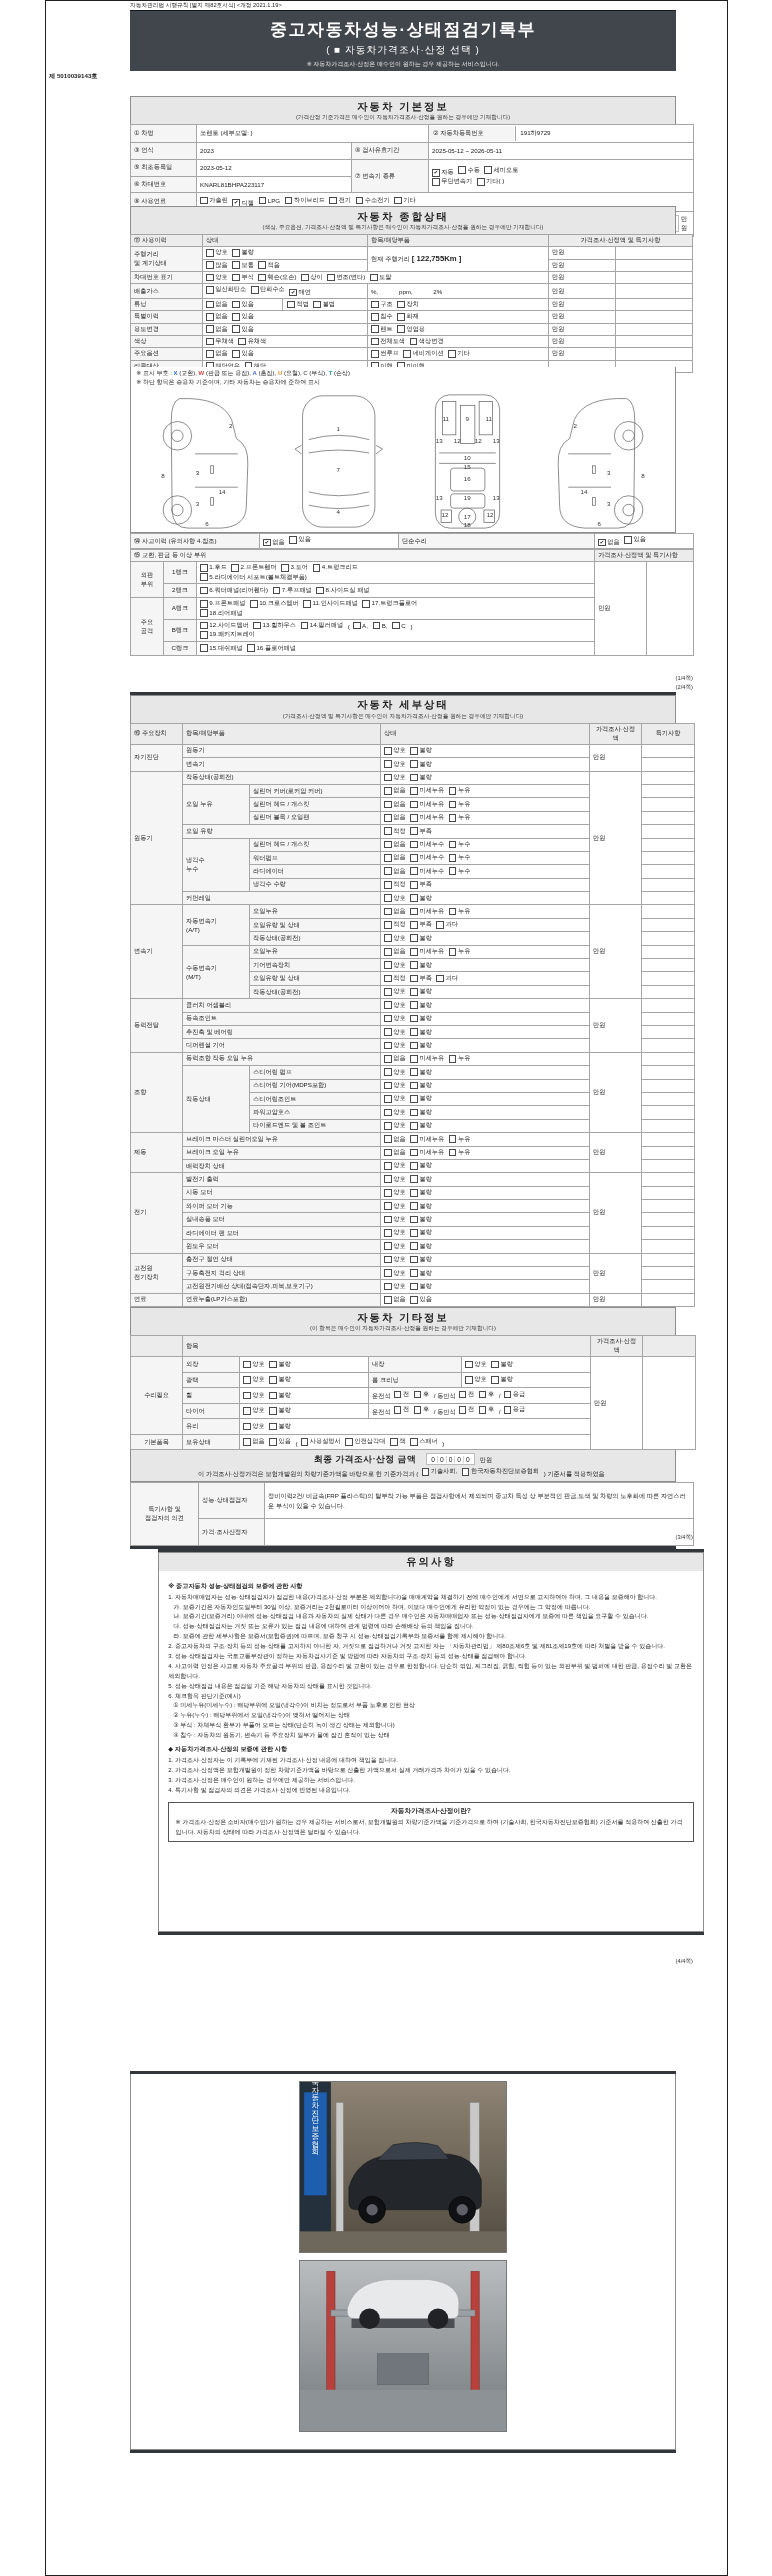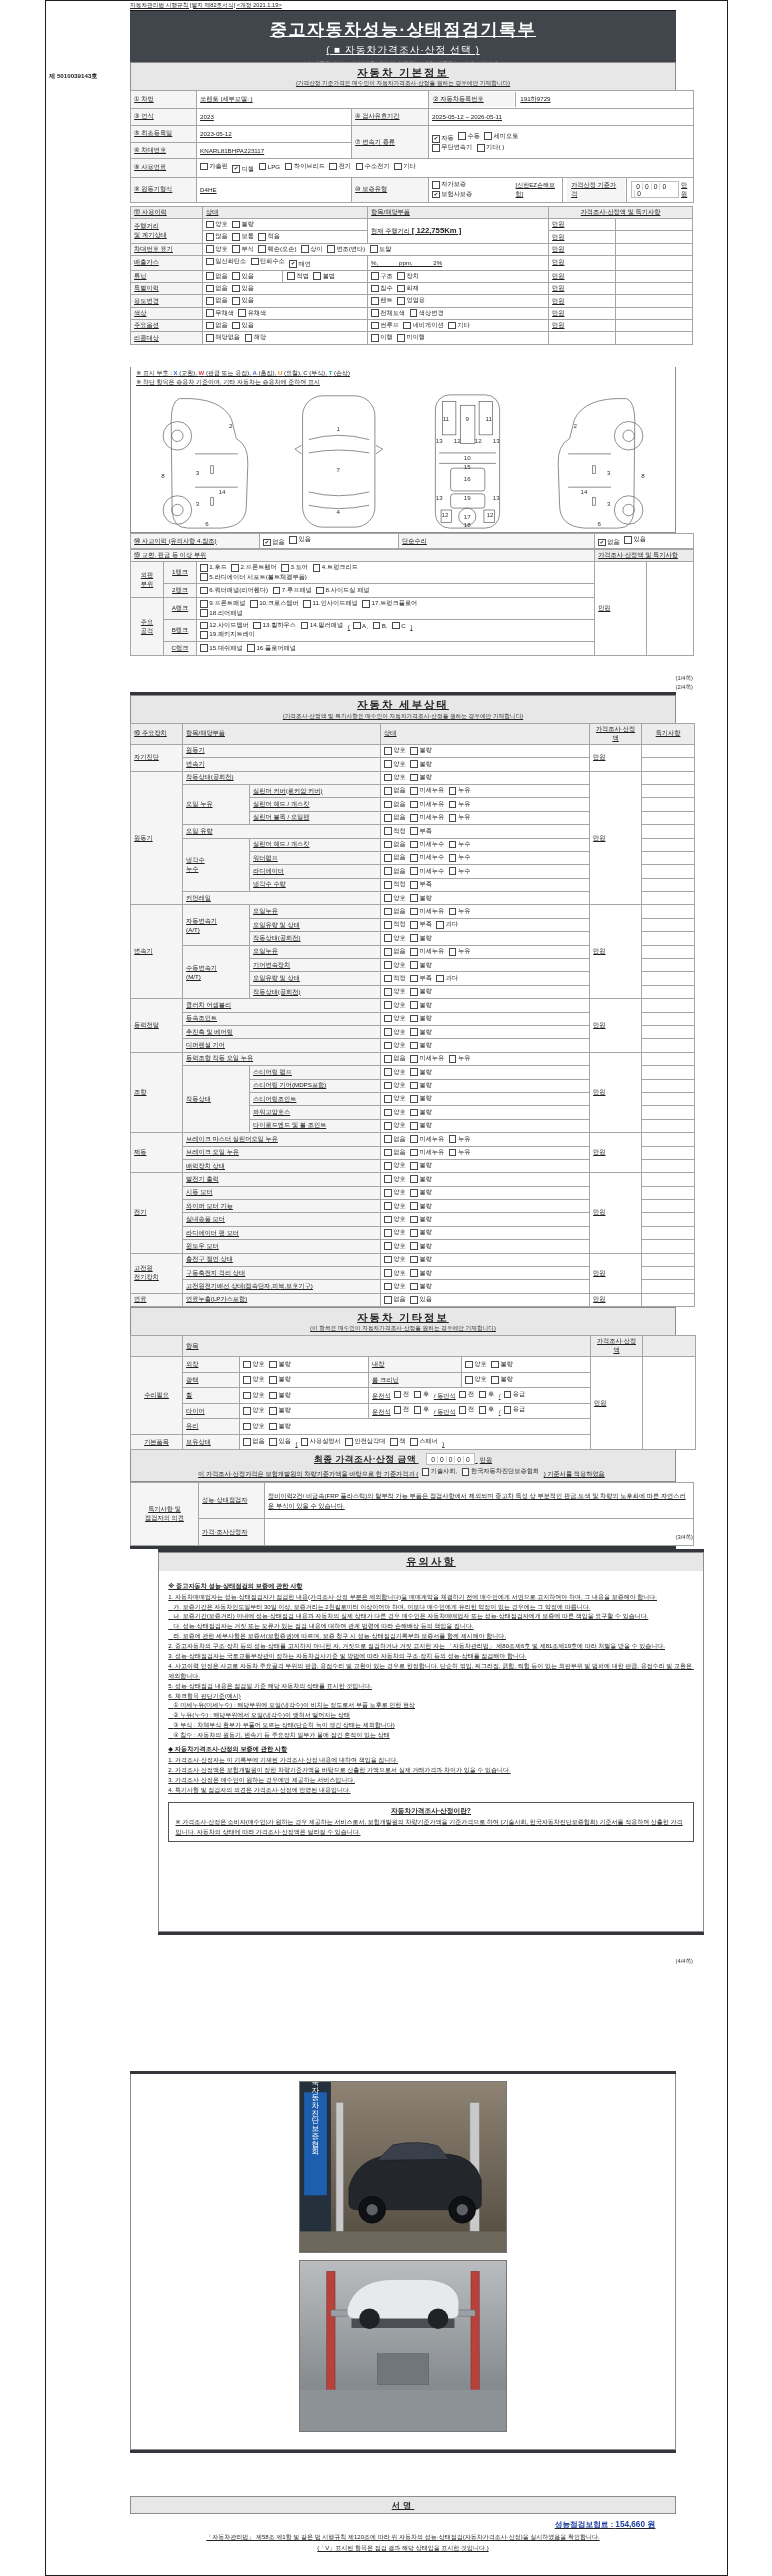--- a/index.html
+++ b/index.html
@@ -1,20 +1,20 @@
 <!DOCTYPE html>
 <html style="font-size:8.2px"><head>
 <meta charset="utf-8">
 <style>
   html,body{margin:0;padding:0;background:#fff;}
   .page{position:relative;width:773px;height:2576px;background:#ffffff;
         font-family:"Liberation Sans","DejaVu Sans",sans-serif;color:#222;overflow:hidden;}
   .frame{position:absolute;left:45px;top:0;width:681px;height:2574px;
          border:1px solid #1f1f1f;pointer-events:none;}
-  .col{position:absolute;left:130px;width:546px;text-decoration:underline;}
+  .col{position:absolute;left:130px;width:546px;}
   .topnote{top:1.5px;font-size:5.7px;color:#222;}
   .docno{position:absolute;left:49px;top:72px;font-size:6.2px;font-weight:bold;}
   
   .dochead{top:10.3px;height:61px;background:#41454c;border-top:1.5px solid #16171a;
            color:#fff;text-align:center;padding-top:7.2px;box-sizing:border-box;}
   .dochead .t1{font-size:17px;font-weight:bold;letter-spacing:1.5px;}
   .dochead .t2{font-size:9.8px;margin-top:3px;letter-spacing:1px;}
   .dochead .t3{font-size:6px;margin-top:2.1px;color:#e8e8e8;}
   
   .band{background:#e7e7e7;border:0.5px solid #8d8d8d;border-bottom:none;text-align:center;
@@ -84,21 +84,21 @@
   <div class="col topnote" style="top:1.5px;">자동차관리법 시행규칙 [별지 제82호서식] &lt;개정 2021.1.19&gt;</div>
 
   <div class="col dochead">
     <div class="t1">중고자동차성능·상태점검기록부</div>
     <div class="t2">( ■ 자동차가격조사·산정 선택 )</div>
     <div class="t3">※ 자동차가격조사·산정은 매수인이 원하는 경우 제공하는 서비스입니다.</div>
   </div>
 
   <div class="docno">제 5010039143호</div>
 
-  <div class="col" style="top:62px;">
+  <div class="col" style="top:96px;">
     <div class="band">
       <div class="bt">자동차 기본정보</div>
       <div class="bs">(가격산정 기준가격은 매수인이 자동차가격조사·산정을 원하는 경우에만 기재합니다)</div>
     </div>
     <table class="t outer">
       <colgroup>
           <col style="width:66px">
           <col style="width:155px">
           <col style="width:77px">
           <col style="width:265px">
@@ -194,20 +194,24 @@
             <span class="dgs"><span class="dg">0</span><span class="dg">0</span><span class="dg">0</span><span class="dg">0</span><span class="dg">0</span></span>
             <span class="unit">만원</span>
           </div>
         </td>
       </tr>
     </tbody>
       </table>
   </div>
 
   <div class="col" style="top:206px;">
+    <div class="band">
+      <div class="bt">자동차 종합상태</div>
+      <div class="bs">(색상, 주요옵션, 가격조사·산정액 및 특기사항은 매수인이 자동차가격조사·산정을 원하는 경우에만 기재합니다)</div>
+    </div>
     <table class="t outer">
       <colgroup>
           <col style="width:72px">
           <col style="width:165px">
           <col style="width:181px">
           <col style="width:67px">
           <col style="width:77px">
         </colgroup>
       <tbody>
           <tr style="height:11.3px">
@@ -1462,23 +1466,14 @@
         <rect x="100" y="112" width="200" height="18" fill="#4b4f54"></rect>
         <circle cx="135" cy="112" r="20" fill="#202226"></circle>
           <circle cx="268" cy="112" r="20" fill="#202226"></circle>
         <rect x="0" y="250" width="400" height="80" fill="#8d9296"></rect>
         <rect x="150" y="180" width="100" height="60" fill="#70767b" stroke="#5a5f63"></rect>
       </svg>
     </div>
     <div class="dbar"></div>
   </div>
 
-  <div class="col" style="top:2496px;">
-    <div class="signband">서명</div>
-    <div class="fee">
-      <span class="blue">성능점검보험료 :</span>
-      <span class="blue" style="font-size:8.2px;">154,660 원</span>
-    </div>
-    <div class="sline">「자동차관리법」 제58조 제1항 및 같은 법 시행규칙 제120조에 따라 위 자동차의 성능·상태점검(자동차가격조사·산정)을 실시하였음을 확인합니다.</div>
-    <div class="sline">(「V」표시된 항목은 점검 결과 해당 상태임을 표시한 것입니다.)</div>
-  </div>
 </div>
 
 
 </body></html>

